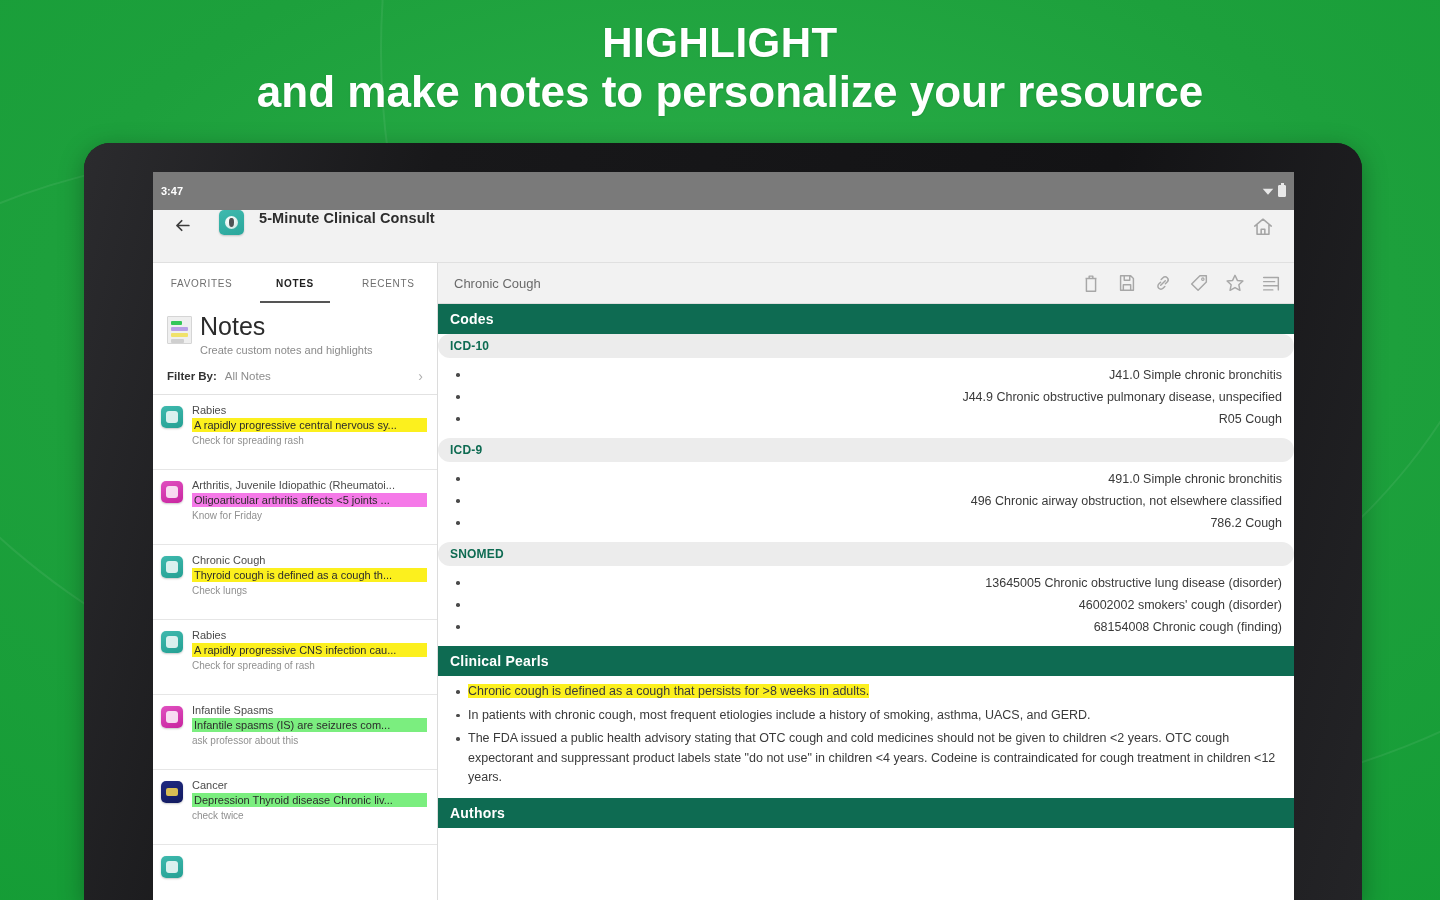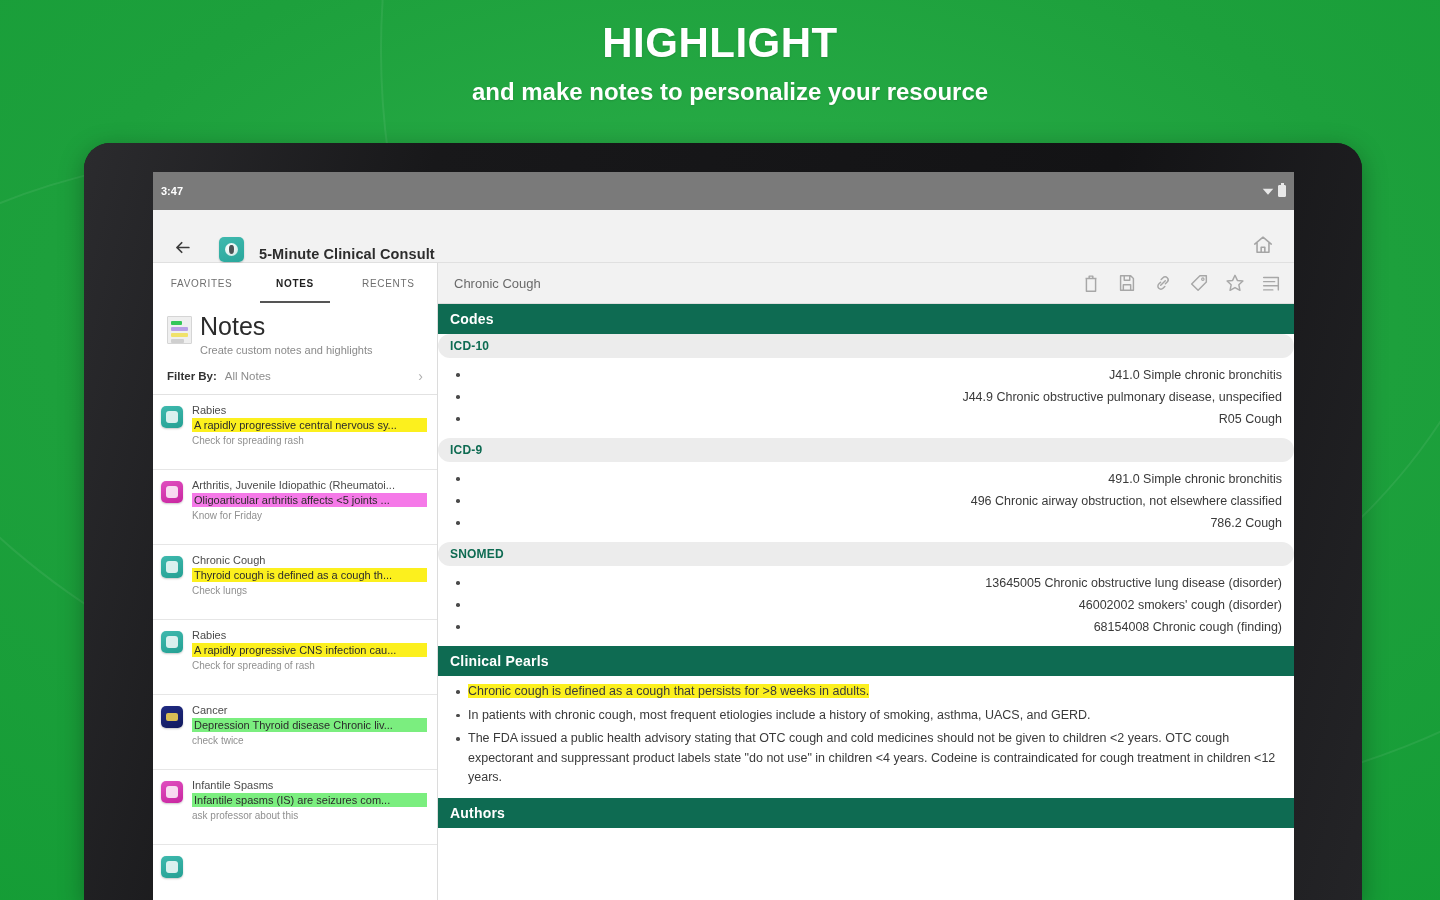--- a/index.html
+++ b/index.html
@@ -27,21 +27,21 @@
   
   .banner {
     position: absolute; top: 0; left: 0; width: 1440px;
     text-align: center; color: #ffffff; padding-top: 18px;
     text-shadow: 0 1px 2px rgba(0,0,0,0.12);
   }
   .banner-line1 {
     font-size: 42px; font-weight: bold; letter-spacing: 0.5px; line-height: 50px;
   }
   .banner-line2 {
-    font-size: 24px; font-weight: bold; letter-spacing: 0px; line-height: 48px; padding-left: 20px;
+    font-size: 44px; font-weight: bold; letter-spacing: 0px; line-height: 48px; padding-left: 20px;
   }
 
   
   .tablet {
     position: absolute; left: 84px; top: 143px;
     width: 1278px; height: 760px;
     background: #1d1d1f;
     border-radius: 26px 26px 0 0;
     box-shadow: 0 6px 26px rgba(0,0,0,0.30);
   }
@@ -73,21 +73,21 @@
     width: 8px; height: 12px; border: 1.5px solid #e8e8e8;
     border-radius: 1px; background: #e8e8e8; position: relative;
   }
   .batt::after {
     content: ""; position: absolute; top: -3px; left: 1.5px;
     width: 3px; height: 2px; background: #e8e8e8;
   }
 
   
   .appbar {
-    height: 53px; background: #f2f2f2; display: flex; align-items: flex-end;
+    height: 53px; background: #f2f2f2; display: flex; align-items: flex-start;
     padding: 0 14px; border-bottom: 1px solid #e0e0e0;
   }
   .back-arrow { width: 30px; height: 30px; display:flex; align-items:center; justify-content:center; cursor: pointer; }
   .app-icon {
     width: 25px; height: 25px; border-radius: 5px;
     background: linear-gradient(160deg, #3fb9ae 0%, #2aa79c 100%);
     margin-left: 22px; display: flex; align-items: center; justify-content: center;
     box-shadow: 0 1px 2px rgba(0,0,0,0.2);
   }
   .app-icon-glyph {
@@ -332,38 +332,38 @@
                 <div class="note-ic-inner"></div>
               </div>
             <div class="note-body">
               <div class="note-title">Rabies</div>
               <div class="note-hl hl-yellow">A rapidly progressive CNS infection cau...</div>
               <div class="note-memo">Check for spreading of rash</div>
             </div>
           </div>
 
           <div class="note-item">
+            <div class="note-ic ic-magenta">
+                <div class="note-ic-inner"></div>
+              </div>
+            <div class="note-body">
+              <div class="note-title">Infantile Spasms</div>
+              <div class="note-hl hl-green">Infantile spasms (IS) are seizures com...</div>
+              <div class="note-memo">ask professor about this</div>
+            </div>
+          </div>
+
+          <div class="note-item">
             <div class="note-ic ic-navy">
                 <div class="note-ic-inner"></div>
               </div>
             <div class="note-body">
               <div class="note-title">Cancer</div>
               <div class="note-hl hl-green">Depression  Thyroid disease Chronic liv...</div>
               <div class="note-memo">check twice</div>
-            </div>
-          </div>
-
-          <div class="note-item">
-            <div class="note-ic ic-magenta">
-                <div class="note-ic-inner"></div>
-              </div>
-            <div class="note-body">
-              <div class="note-title">Infantile Spasms</div>
-              <div class="note-hl hl-green">Infantile spasms (IS) are seizures com...</div>
-              <div class="note-memo">ask professor about this</div>
             </div>
           </div>
 
           <div class="note-item">
             <div class="note-ic ic-teal">
                 <div class="note-ic-inner"></div>
               </div>
             <div class="note-body">
               <div class="note-title"></div>
             </div>

